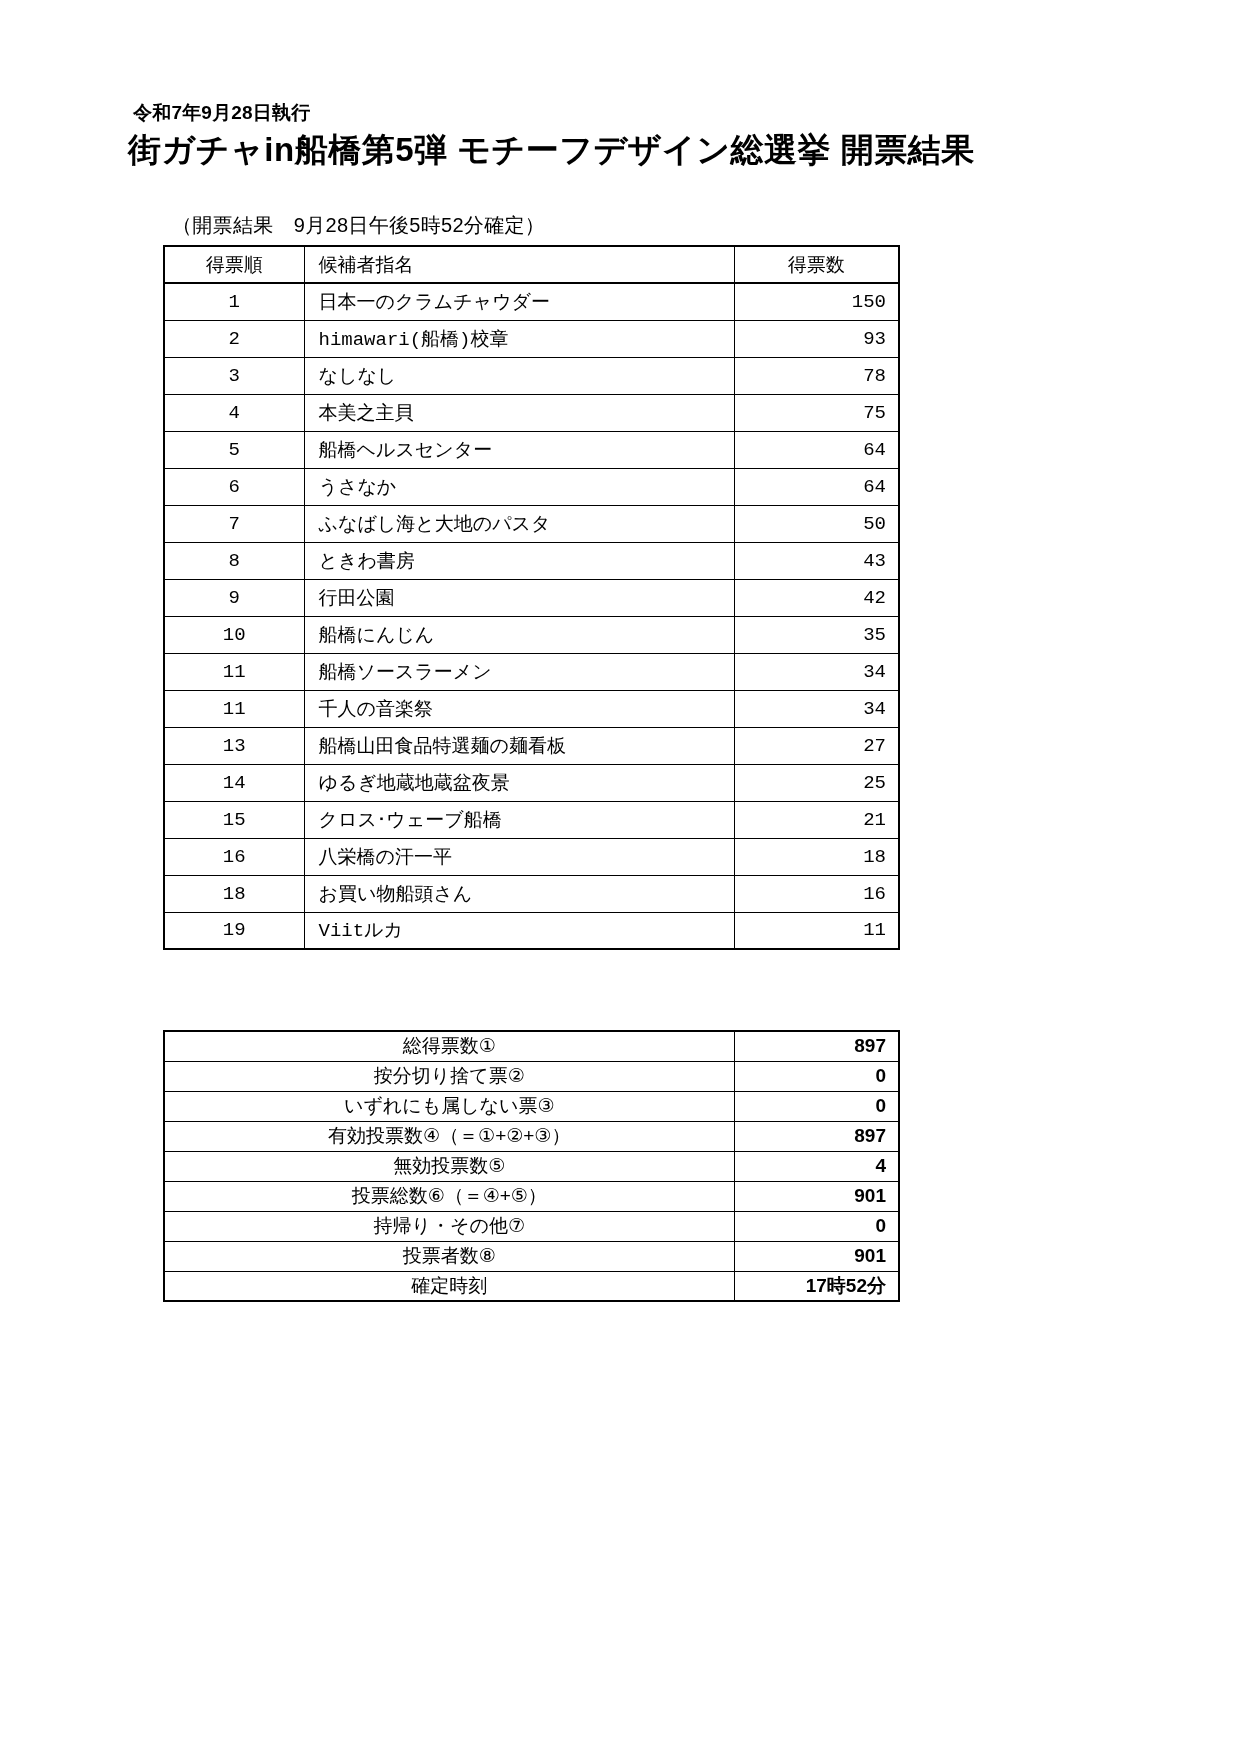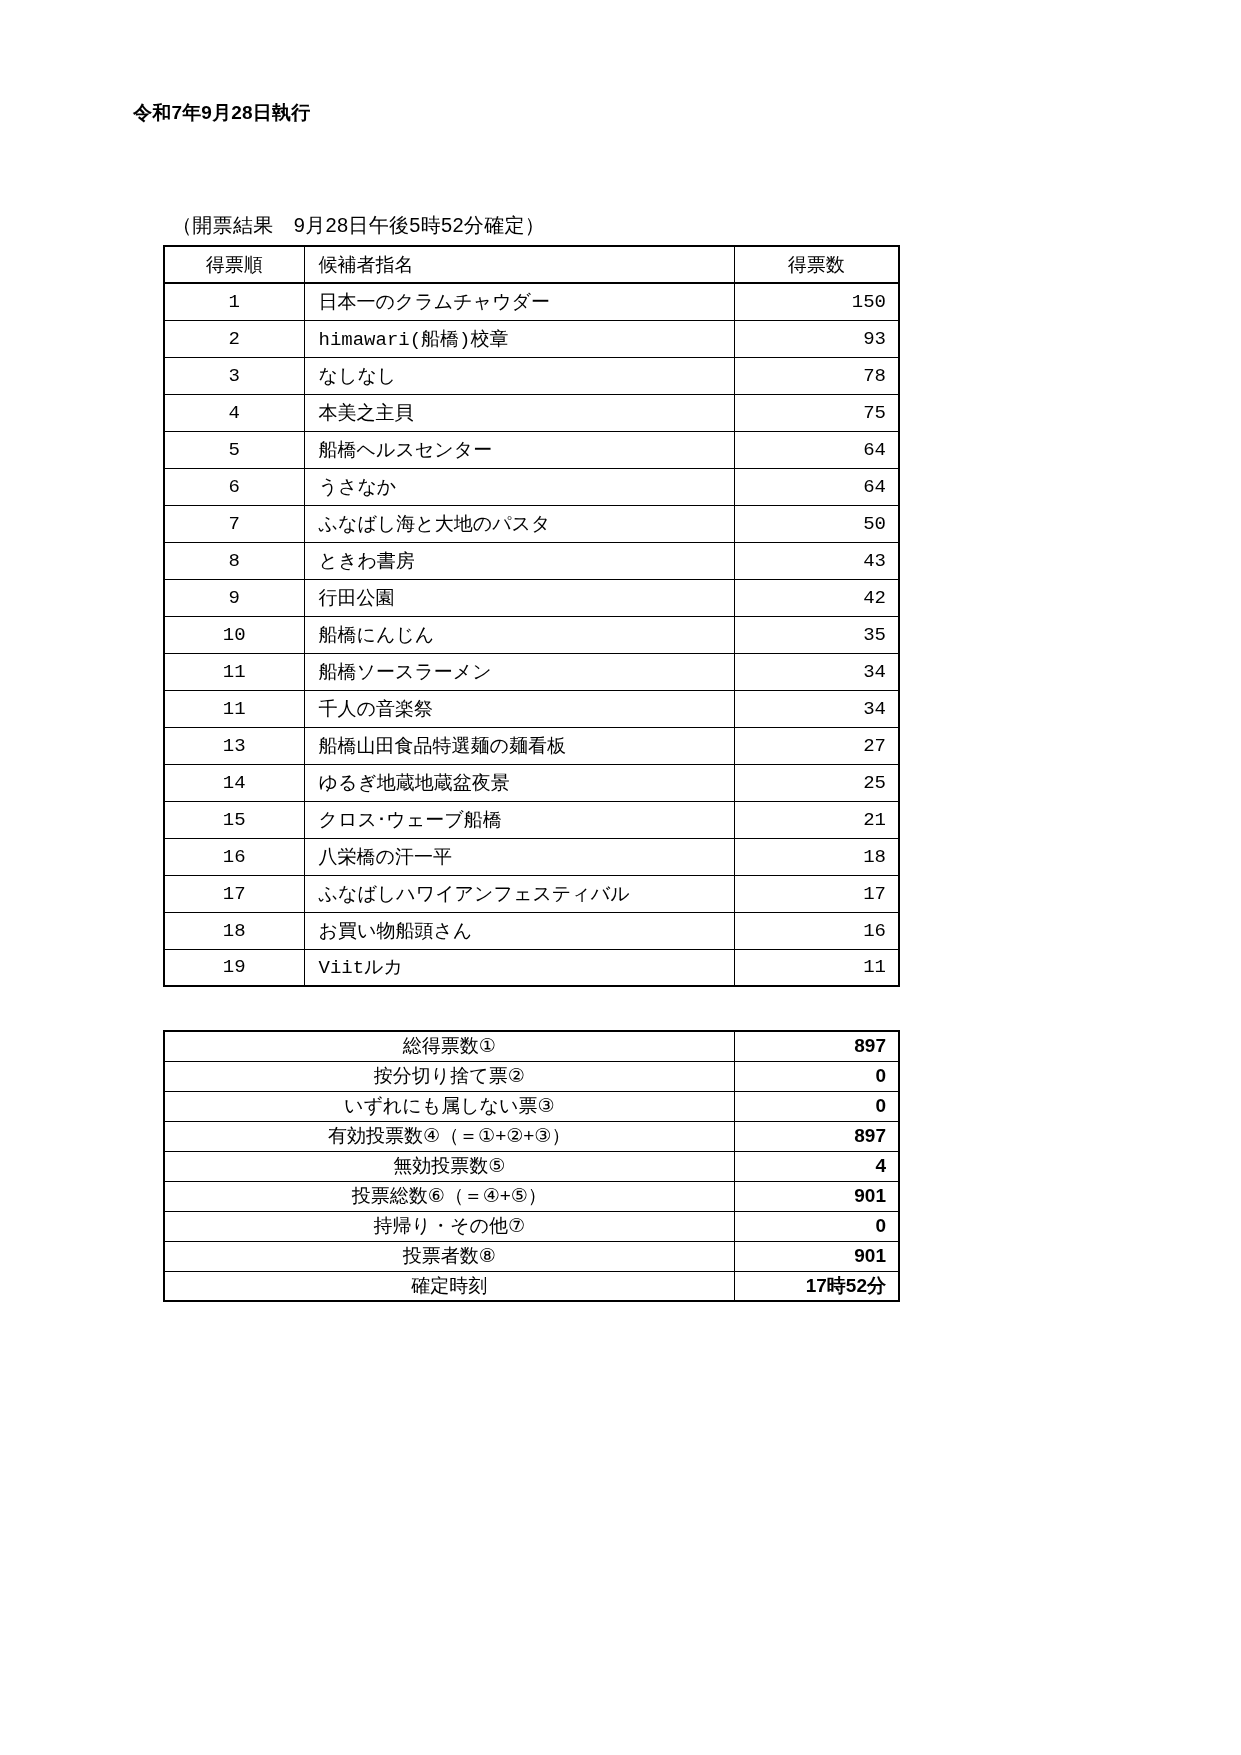--- a/index.html
+++ b/index.html
@@ -98,20 +98,21 @@
   table.summary .s-label { width: 570px; text-align: center; }
   table.summary .s-value { width: 165px; text-align: right; padding-right: 12px; font-weight: bold; }
 </style>
 </head>
 <body>
 
 <div class="page">
 
   <div class="date-line">令和7年9月28日執行</div>
 
+  <div class="main-title">街ガチャin船橋第5弾 モチーフデザイン総選挙 開票結果</div>
 
   <div class="subtitle">（開票結果　9月28日午後5時52分確定）</div>
 
   <table class="results">
     <thead>
       <tr>
         <th class="col-rank">得票順</th>
         <th class="col-name">候補者指名</th>
         <th class="col-votes">得票数</th>
       </tr>
@@ -191,25 +192,20 @@
           <td class="col-rank">15</td>
           <td class="col-name">クロス･ウェーブ船橋</td>
           <td class="col-votes">21</td>
         </tr>
         <tr>
           <td class="col-rank">16</td>
           <td class="col-name">八栄橋の汗一平</td>
           <td class="col-votes">18</td>
         </tr>
         <tr>
-          <td class="col-rank">17</td>
-          <td class="col-name">ふなばしハワイアンフェスティバル</td>
-          <td class="col-votes">17</td>
-        </tr>
-        <tr>
           <td class="col-rank">18</td>
           <td class="col-name">お買い物船頭さん</td>
           <td class="col-votes">16</td>
         </tr>
         <tr>
           <td class="col-rank">19</td>
           <td class="col-name">Viitルカ</td>
           <td class="col-votes">11</td>
         </tr>
       </tbody>

